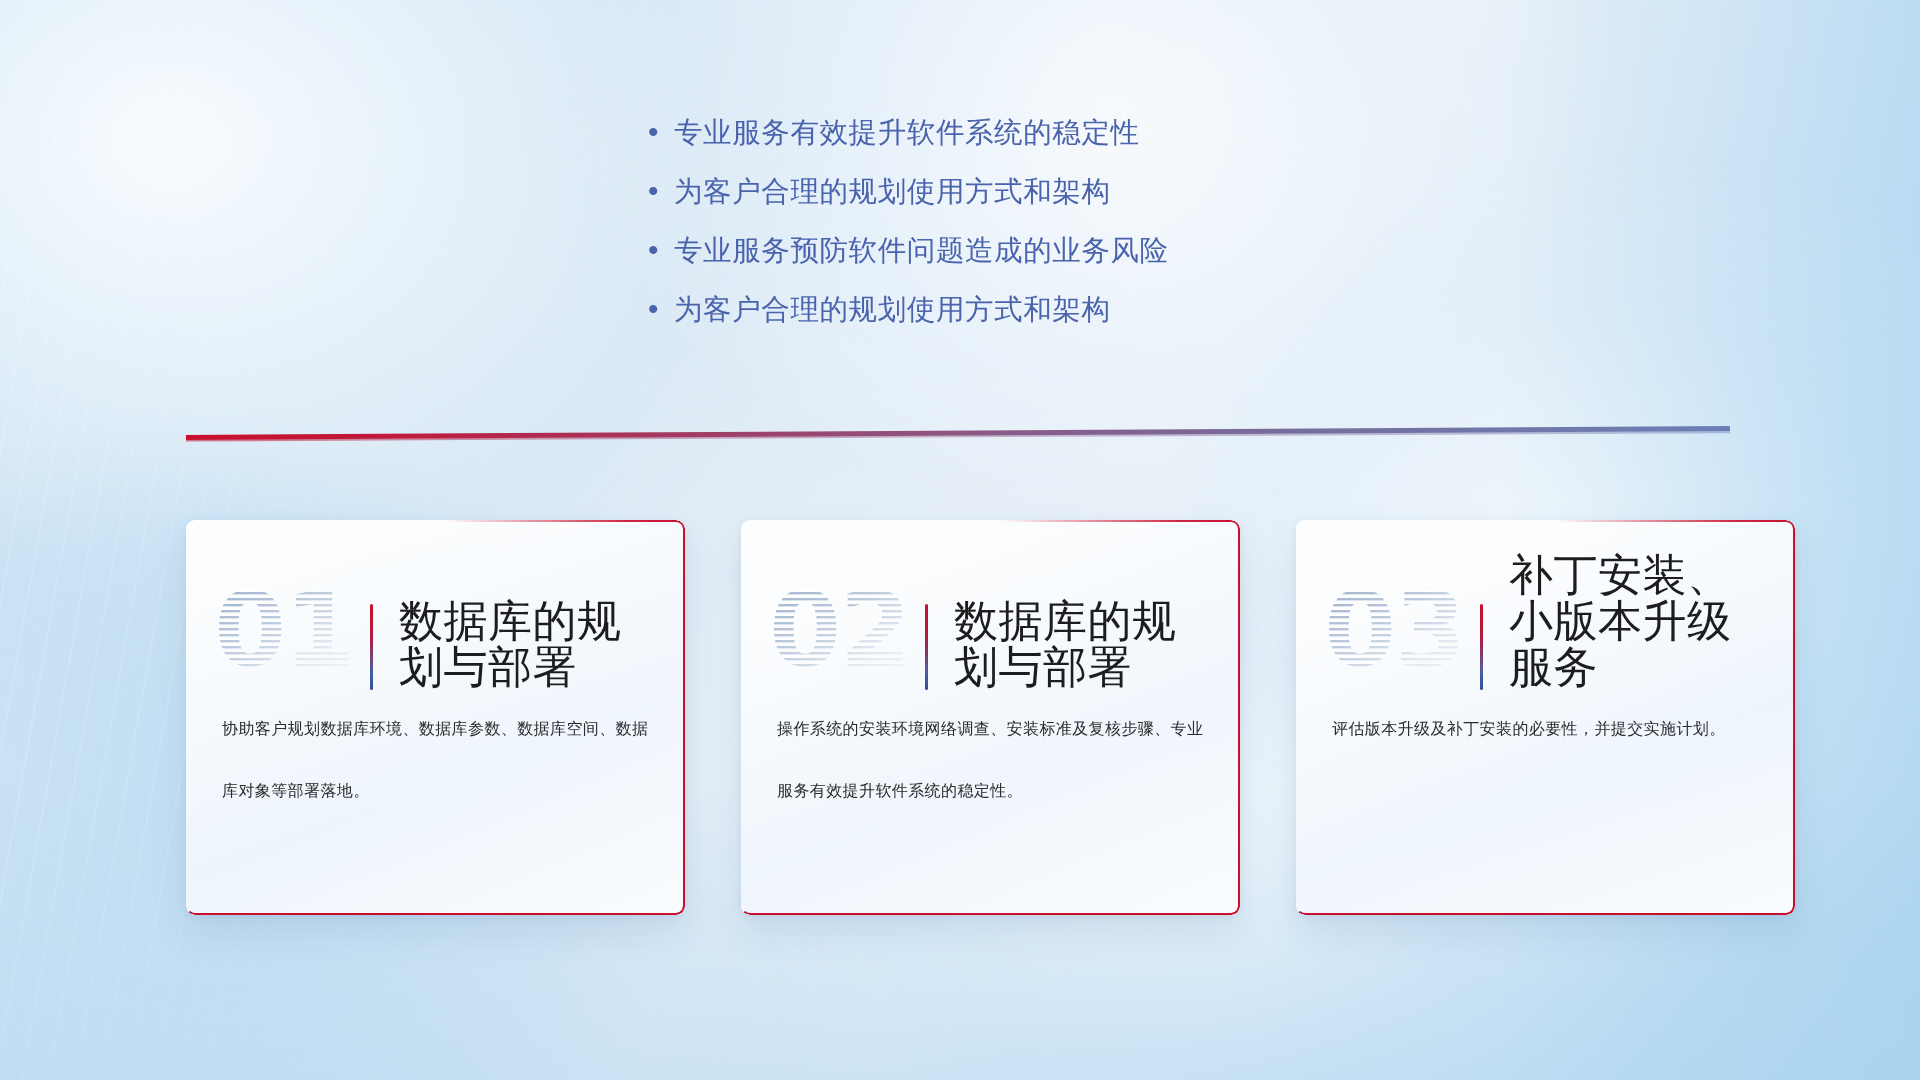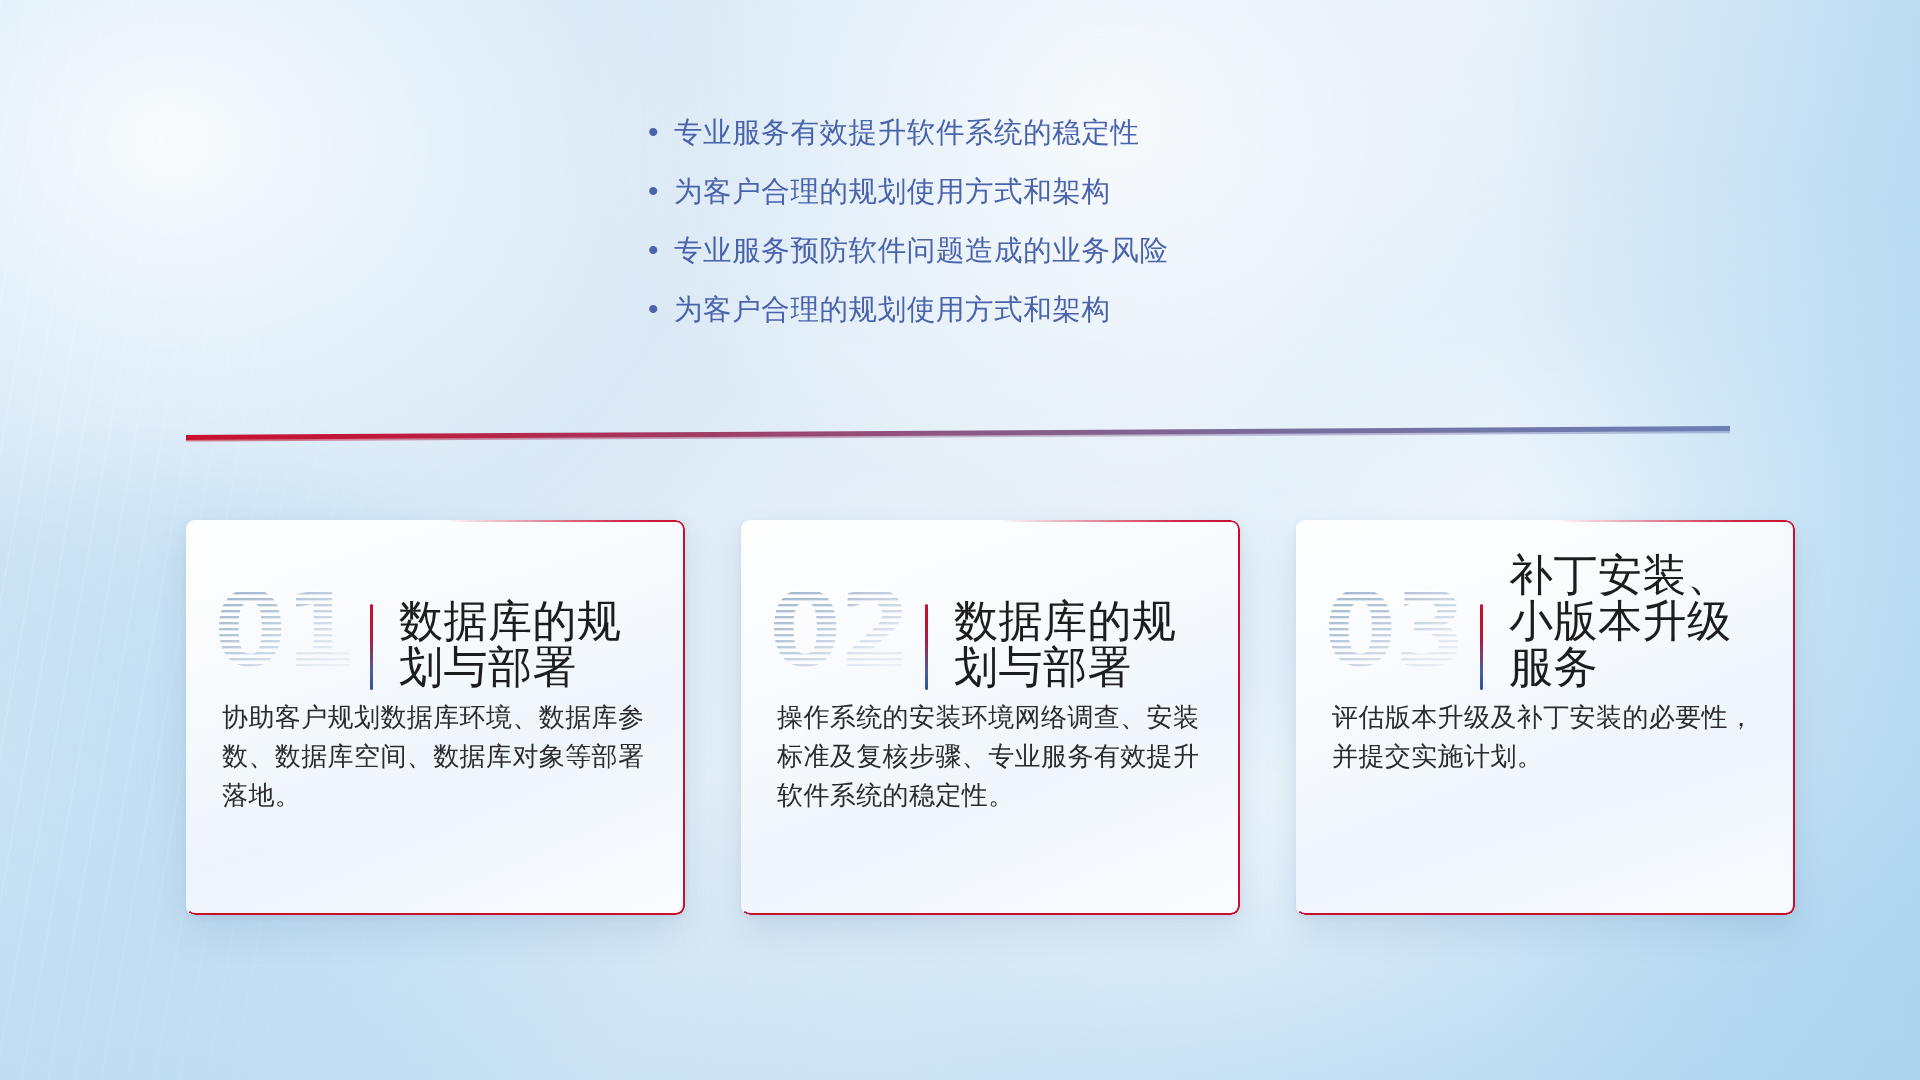--- a/index.html
+++ b/index.html
@@ -242,22 +242,22 @@
     font-size: 44px;
     line-height: 46px;
     color: #1d1d1f;
     font-weight: 400;
     letter-spacing: 0.5px;
     max-width: 252px;
   }
   .card-body {
     position: relative;
     padding: 8px 36px 0 36px;
-    font-size: 26px;
-    line-height: 39px;
+    font-size: 16px;
+    line-height: 62px;
     color: #2b2b2e;
     letter-spacing: 0.4px;
   }
 </style>
 </head>
 <body>
 
 <div id="slide">
 
   <div class="glow g1"></div>

